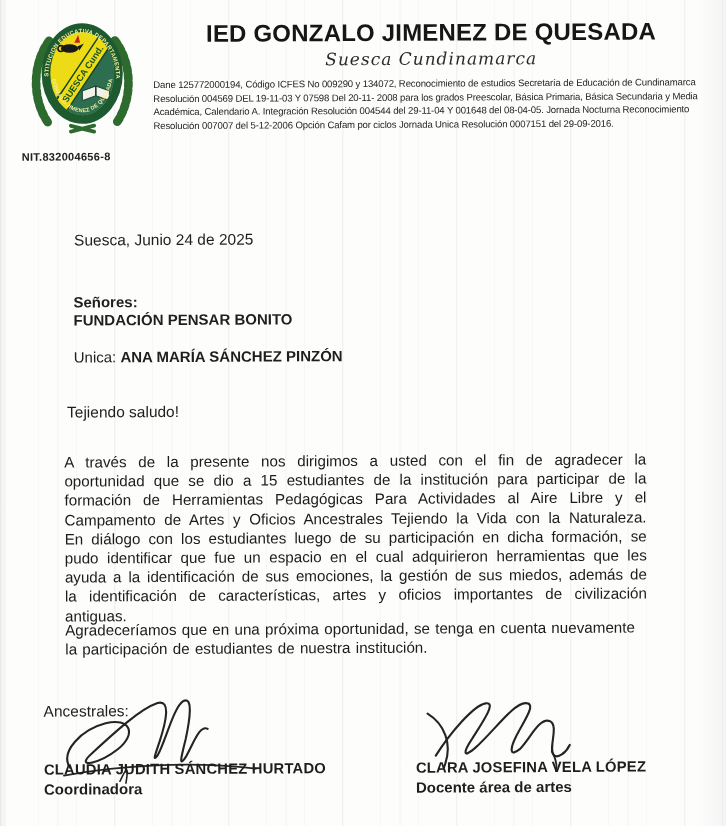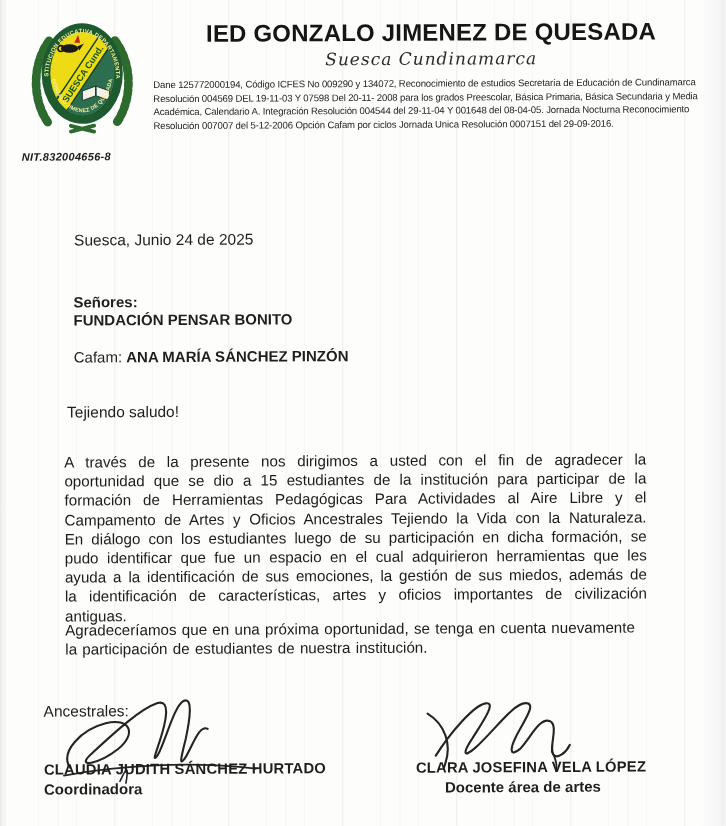--- a/index.html
+++ b/index.html
@@ -13,21 +13,21 @@
   .page{
     position:relative;width:726px;height:826px;background:#fdfdfc;
     background-image:
       repeating-linear-gradient(90deg, rgba(110,115,125,0.045) 0 1px, transparent 1px 38px),
       repeating-linear-gradient(90deg, rgba(100,105,115,0.035) 0 2px, transparent 2px 57px),
       linear-gradient(90deg, rgba(120,120,130,0.06) 0 6px, transparent 6px 20px, transparent 700px, rgba(110,115,125,0.07) 726px);
   }
   .tilt{position:absolute;inset:0;transform:rotate(-0.3deg);}
   
   .crest{position:absolute;left:26px;top:12px;width:116px;height:126px;}
-  .nit{position:absolute;left:23px;top:149px;font-size:11px;font-weight:bold;letter-spacing:.3px;color:#222;font-style:italic;}
+  .nit{position:absolute;left:23px;top:149px;font-size:11px;font-weight:bold;letter-spacing:.3px;color:#222;}
   .lh-title{position:absolute;left:140px;top:19px;width:586px;text-align:center;
     font-size:24px;font-weight:bold;letter-spacing:.2px;color:#161616;}
   .lh-sub{position:absolute;left:140px;top:49px;width:586px;text-align:center;
     font-family:"DejaVu Serif", serif;font-style:italic;font-size:17px;color:#2a2a2a;letter-spacing:1px;}
   .lh-info{position:absolute;left:155px;top:77px;width:568px;font-size:9.6px;line-height:13.5px;
     color:#252525;letter-spacing:-0.15px;}
   
   .date{position:absolute;left:75px;top:230px;font-size:15.5px;}
   .recipient{position:absolute;left:74px;top:292px;font-size:15px;line-height:18px;}
   .recipient .bold{font-weight:bold;}
@@ -37,21 +37,21 @@
   .para1{position:absolute;left:64px;top:451px;width:582px;font-size:15.2px;line-height:19.2px;
     text-align:justify;word-spacing:2.5px;color:#1c1c1c;}
   .para2{position:absolute;left:64px;top:619px;width:582px;font-size:15.2px;line-height:19.2px;
     text-align:left;word-spacing:1px;color:#1c1c1c;}
   .closing{position:absolute;left:42px;top:701px;font-size:15.5px;}
   .sig-scribble-left{position:absolute;left:58px;top:694px;width:200px;height:92px;}
   .sig-scribble-right{position:absolute;left:420px;top:696px;width:170px;height:80px;}
   .sig-name-left{position:absolute;left:42px;top:760px;font-size:14.8px;font-weight:bold;letter-spacing:.2px;}
   .sig-role-left{position:absolute;left:42px;top:779px;font-size:15px;font-weight:bold;}
   .sig-name-right{position:absolute;left:414px;top:760px;font-size:14.8px;font-weight:bold;letter-spacing:.2px;}
-  .sig-role-right{position:absolute;left:414px;top:779px;font-size:15px;font-weight:bold;margin-left:29px;}
+  .sig-role-right{position:absolute;left:414px;top:779px;font-size:15px;font-weight:bold;}
 </style>
 </head>
 <body>
 
 <div class="page">
   <div class="tilt">
 
     <svg class="crest" viewBox="0 0 120 130" aria-hidden="true">
 
       <path d="M24,112 C8,88 8,52 26,28" fill="none" stroke="#2d6a2e" stroke-width="9" stroke-dasharray="4.5 3.2" stroke-linecap="round"></path>
@@ -109,21 +109,21 @@
       <div>Resolución  007007 del  5-12-2006 Opción  Cafam por ciclos Jornada Unica Resolución 0007151 del 29-09-2016.</div>
     </div>
 
     <div class="date">Suesca, Junio 24 de 2025</div>
 
     <div class="recipient">
       <div class="bold">Señores:</div>
       <div class="bold">FUNDACIÓN PENSAR BONITO</div>
     </div>
 
-    <div class="attention"><span>Cafam: </span><b>ANA MARÍA SÁNCHEZ PINZÓN</b></div>
+    <div class="attention"><span>Unica: </span><b>ANA MARÍA SÁNCHEZ PINZÓN</b></div>
 
     <div class="salutation">Tejiendo saludo!</div>
 
     <div class="para1">A través de la presente nos dirigimos a usted con el fin de agradecer la oportunidad que se dio a 15 estudiantes de la institución para participar de la formación de Herramientas Pedagógicas Para Actividades al Aire Libre y el Campamento de Artes y Oficios Ancestrales Tejiendo la Vida con la Naturaleza. En diálogo con los estudiantes luego de su participación en dicha formación, se pudo identificar que fue un espacio en el cual adquirieron herramientas que les ayuda a la identificación de sus emociones, la gestión de sus miedos, además de la identificación de características, artes  y oficios importantes de  civilización antiguas.</div>
     <div class="para2">Agradeceríamos que en una próxima oportunidad, se tenga en cuenta nuevamente la participación de estudiantes de nuestra institución.</div>
 
     <div class="closing">Ancestrales:</div>
 
     <svg class="sig-scribble-left" viewBox="0 0 200 92" aria-hidden="true">
       <path d="M10,72 C0,56 22,34 46,28 C70,22 78,38 58,54 C40,68 14,74 32,58 C54,38 80,14 98,8 C112,4 106,28 100,46 C96,58 92,68 98,60 C106,46 114,12 124,6 C134,1 130,26 126,44 C122,60 118,74 126,62 C134,48 140,30 148,34" fill="none" stroke="#242424" stroke-width="2.1" stroke-linecap="round"></path>

